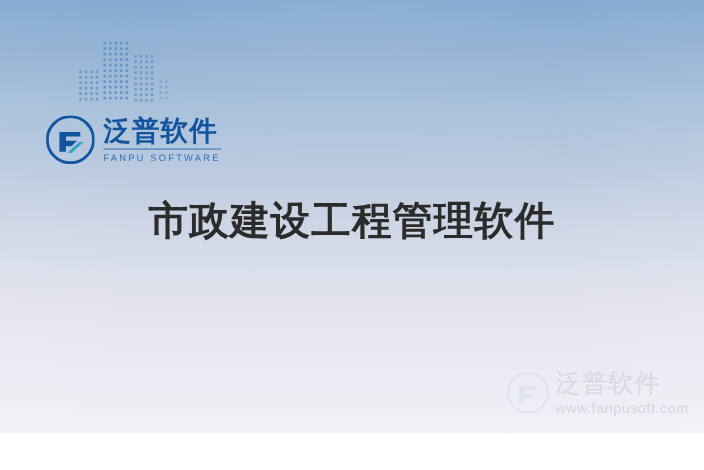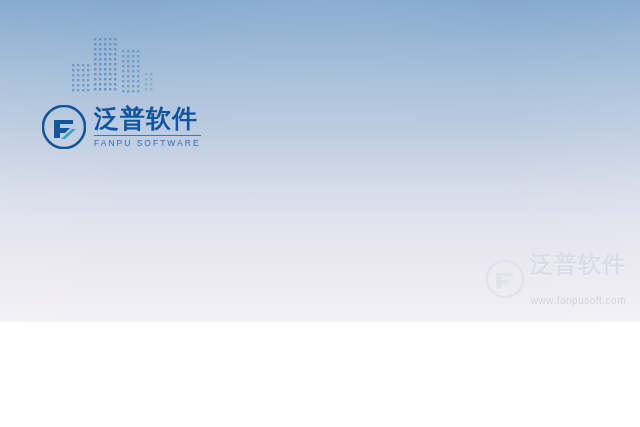--- a/index.html
+++ b/index.html
@@ -8,21 +8,21 @@
   }
   body {
     width: 640px;
     height: 427px;
     font-family: "Liberation Sans", sans-serif;
     overflow: hidden;
   }
   #poster {
     position: relative;
     width: 640px;
-    height: 322px;
+    height: 394px;
     overflow: hidden;
     background:
       linear-gradient(to bottom,
         #7ba3cc 0%,
         #8fb0d2 12%,
         #a8c0da 26%,
         #bccbe0 40%,
         #cdd6e6 52%,
         #dadeeb 62%,
         #e2e3ee 70%,
@@ -126,24 +126,24 @@
     font-family: "DejaVu Sans", "Liberation Sans", sans-serif;
     font-size: 23px;
     font-weight: bold;
     color: #d8dbe6;
     letter-spacing: 1px;
     text-shadow: 0 1px 0 rgba(255,255,255,0.5);
     line-height: 1.1;
   }
   #wm-url {
     font-family: "Liberation Sans", sans-serif;
-    font-size: 10px;
+    font-size: 13px;
     color: #cdd2e0;
     letter-spacing: 0.5px;
-    margin-top: 18px;
+    margin-top: 1px;
     text-align: right;
   }
 </style>
 </head>
 <body>
 
 <div id="poster">
 
   <div id="sheen"></div>
 
@@ -293,20 +293,21 @@
       <path d="M12 15 L31 15 L31 19 L18 19 L18 23 L28 23 L23 28 L18 28 L18 33 L12 33 Z" fill="#12559e"></path>
       <path d="M30 24 L34 24 L23 34 L19 34 Z" fill="#35a3c9"></path>
     </svg>
     <div id="logo-text">
       <div id="logo-cn">泛普软件</div>
       <div id="logo-en">FANPU SOFTWARE</div>
     </div>
   </div>
 
   <div id="headline">
+    <span class="line">市政建设工程管理软件</span>
   </div>
 
   <div id="watermark">
     <svg id="wm-mark" viewBox="0 0 44 44">
       <circle cx="22" cy="22" r="21" fill="none" stroke="#dfe2ec" stroke-width="2.6"></circle>
       <path d="M12 15 L31 15 L31 19 L18 19 L18 23 L28 23 L23 28 L18 28 L18 33 L12 33 Z" fill="#dfe2ec"></path>
       <path d="M30 24 L34 24 L23 34 L19 34 Z" fill="#e9ecf3"></path>
     </svg>
     <div id="wm-text">
       <div id="wm-cn">泛普软件</div>

